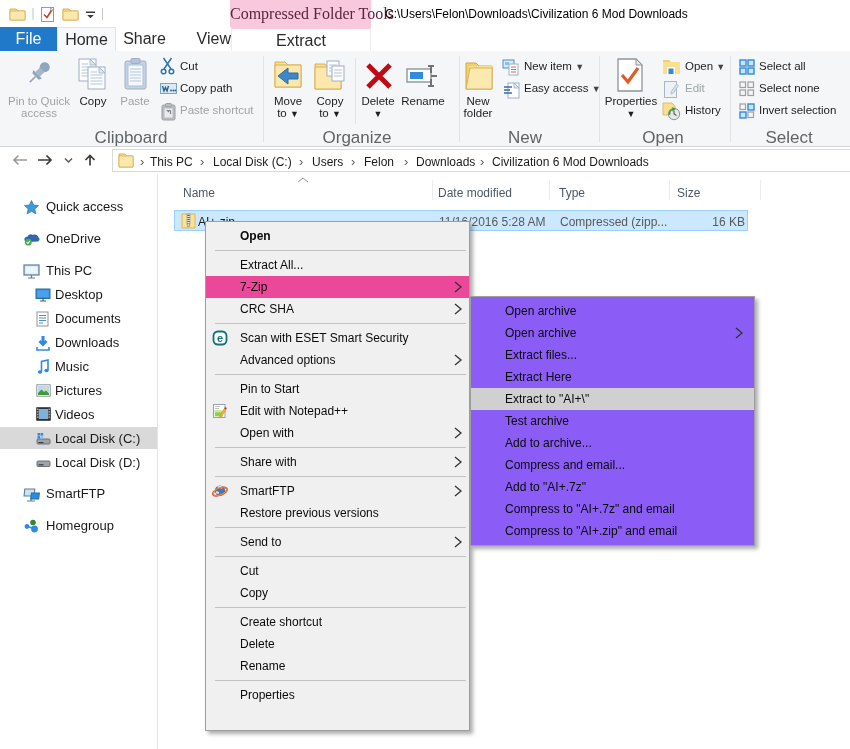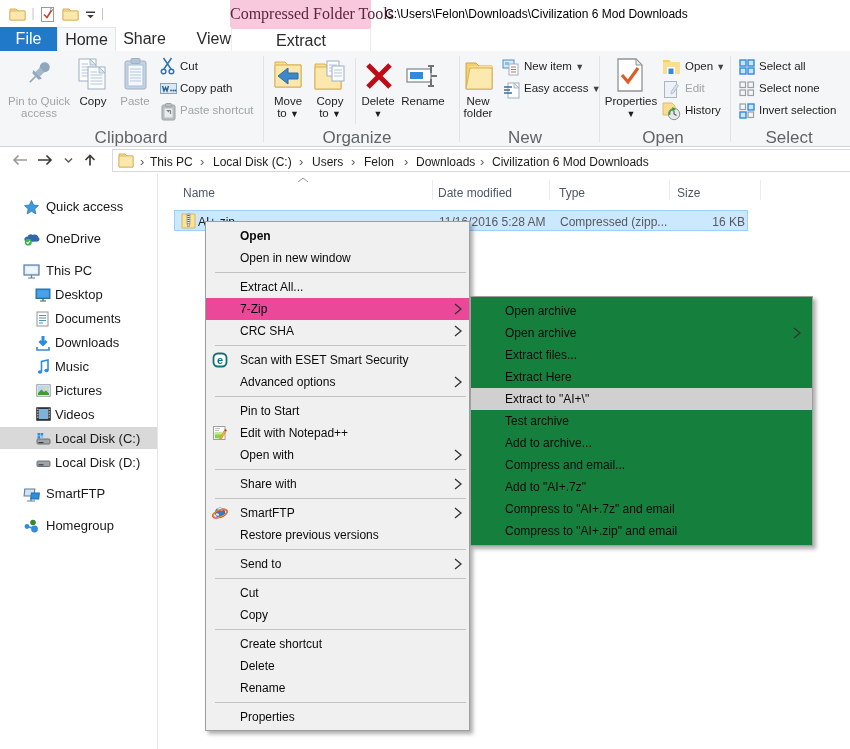--- a/index.html
+++ b/index.html
@@ -46,21 +46,21 @@
 
 #cmenu { position:absolute; left:205px; top:221px; width:265px; height:510px; background:#f0f0f0; border:1px solid #9e9e9e; box-shadow:3px 3px 4px rgba(0,0,0,0.32); }
 .mi { position:relative; height:22px; line-height:22px; font-size:12px; color:#0a0a0a; padding-left:34px; white-space:nowrap; }
 .mi.hl { background:#ec4899; }
 .msep { height:1px; background:#c2c2c2; margin:3px 3px 3px 9px; }
 .marr { position:absolute; right:4px; top:4px; width:14px; height:14px; }
 #smenu .marr { right:8px; }
 .mico { position:absolute; left:6px; top:3px; width:16px; height:16px; }
 #cmenu .pad { height:3px; }
 
-#smenu { position:absolute; left:470px; top:296px; width:343px; height:250px; background:#15803d; border:1px solid #9e9e9e; box-shadow:3px 3px 4px rgba(0,0,0,0.32); }
+#smenu { position:absolute; left:470px; top:296px; width:285px; height:250px; background:#8b5cf6; border:1px solid #9e9e9e; box-shadow:3px 3px 4px rgba(0,0,0,0.32); }
 .si { position:relative; height:22px; line-height:22px; font-size:12px; color:#0a0a0a; padding-left:34px; white-space:nowrap; }
 .si.hl { background:#d0d0d0; }
 </style>
 </head>
 <body>
 <div id="win">
 
   <div id="titlebar">
     <svg class="abs" style="left:9px;top:4px" width="96" height="19" viewBox="0 0 96 19">
       <path d="M1 5 L7 5 L9 7 L16 7 L16 16 L1 16 Z" fill="#fbdf90" stroke="#d8b055" stroke-width="1"></path>
@@ -439,21 +439,20 @@
       <div class="fcell" style="left:23px;color:#1b1b1b">AI+.zip</div>
       <div class="fcell" style="left:264px">11/16/2016 5:28 AM</div>
       <div class="fcell" style="left:385px">Compressed (zipp...</div>
       <div class="fcell" style="left:463px;width:107px;text-align:right">16 KB</div>
     </div>
   </div>
 
   <div id="cmenu">
     <div class="pad"></div>
     <div class="mi" style="font-weight:bold">Open</div>
-    <div class="mi">Open in new window</div>
     <div class="msep"></div>
     <div class="mi">Extract All...</div>
     <div class="mi hl">7-Zip<svg class="marr" viewBox="0 0 14 14">
           <path d="M4 2 L10 7 L4 12" stroke="#333" stroke-width="1.3" fill="none"></path>
         </svg></div>
     <div class="mi">CRC SHA<svg class="marr" viewBox="0 0 14 14">
           <path d="M4 2 L10 7 L4 12" stroke="#333" stroke-width="1.3" fill="none"></path>
         </svg></div>
     <div class="msep"></div>
     <div class="mi"><svg class="mico" viewBox="0 0 16 16">

